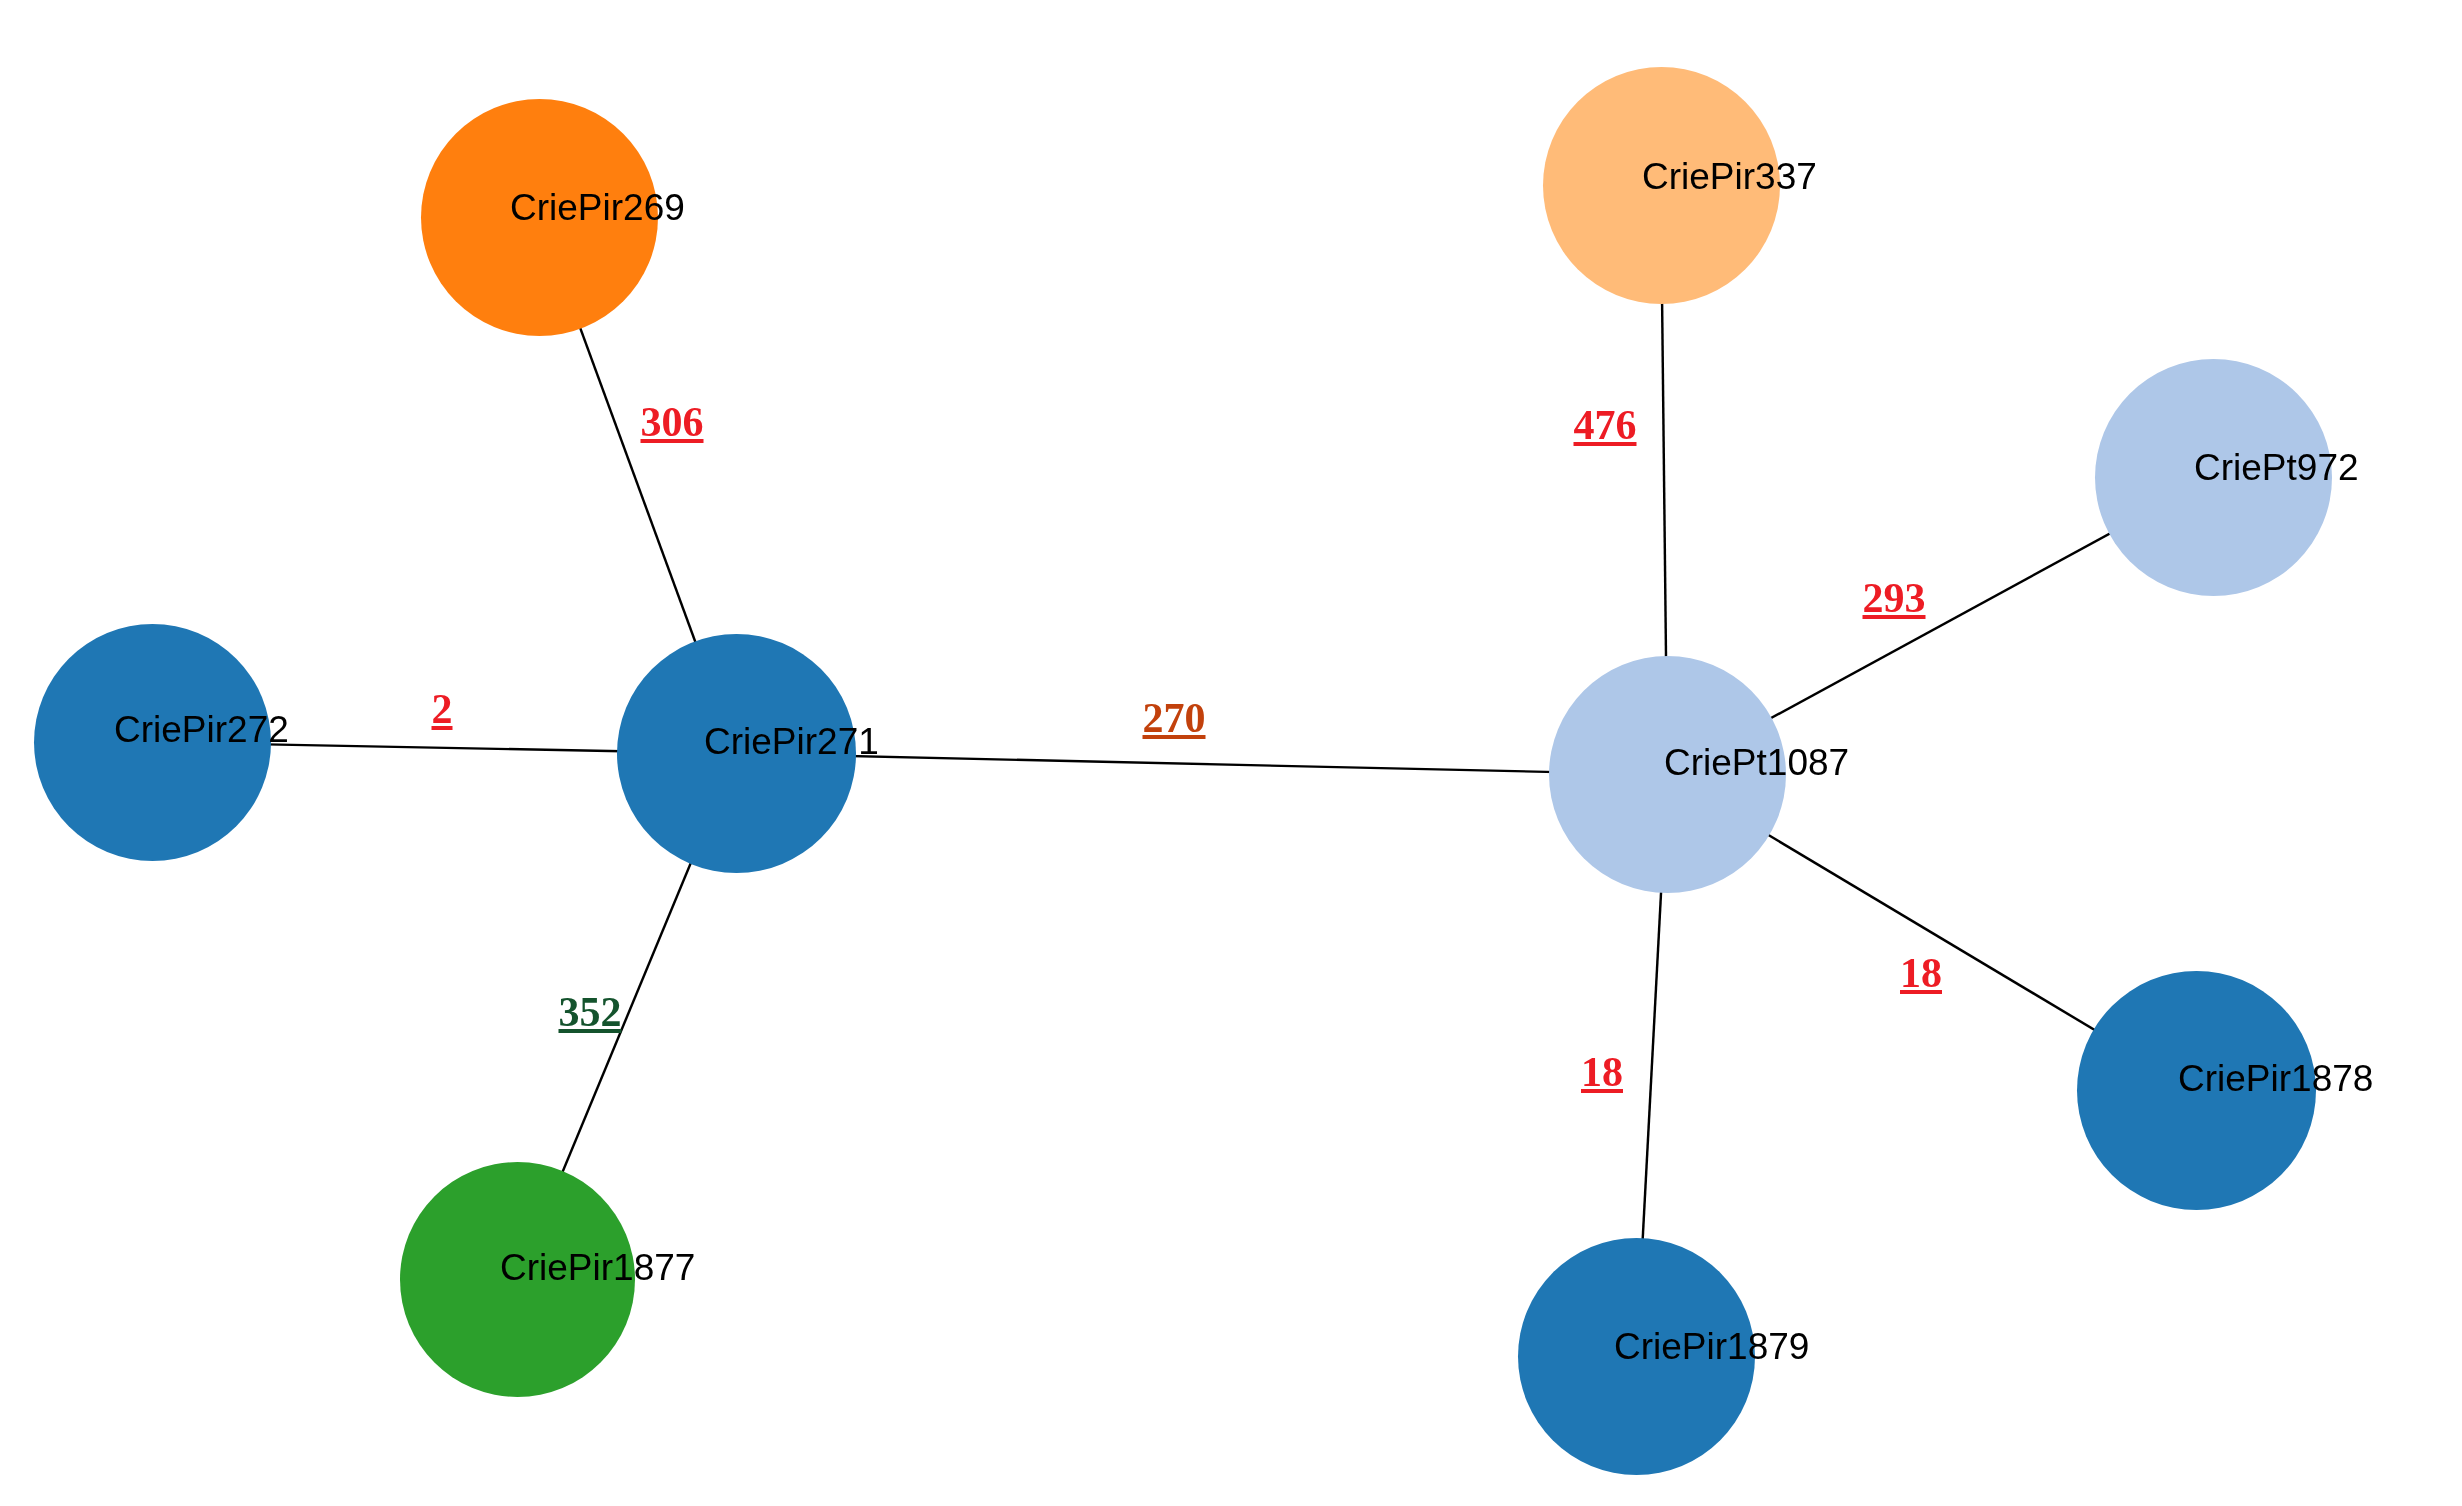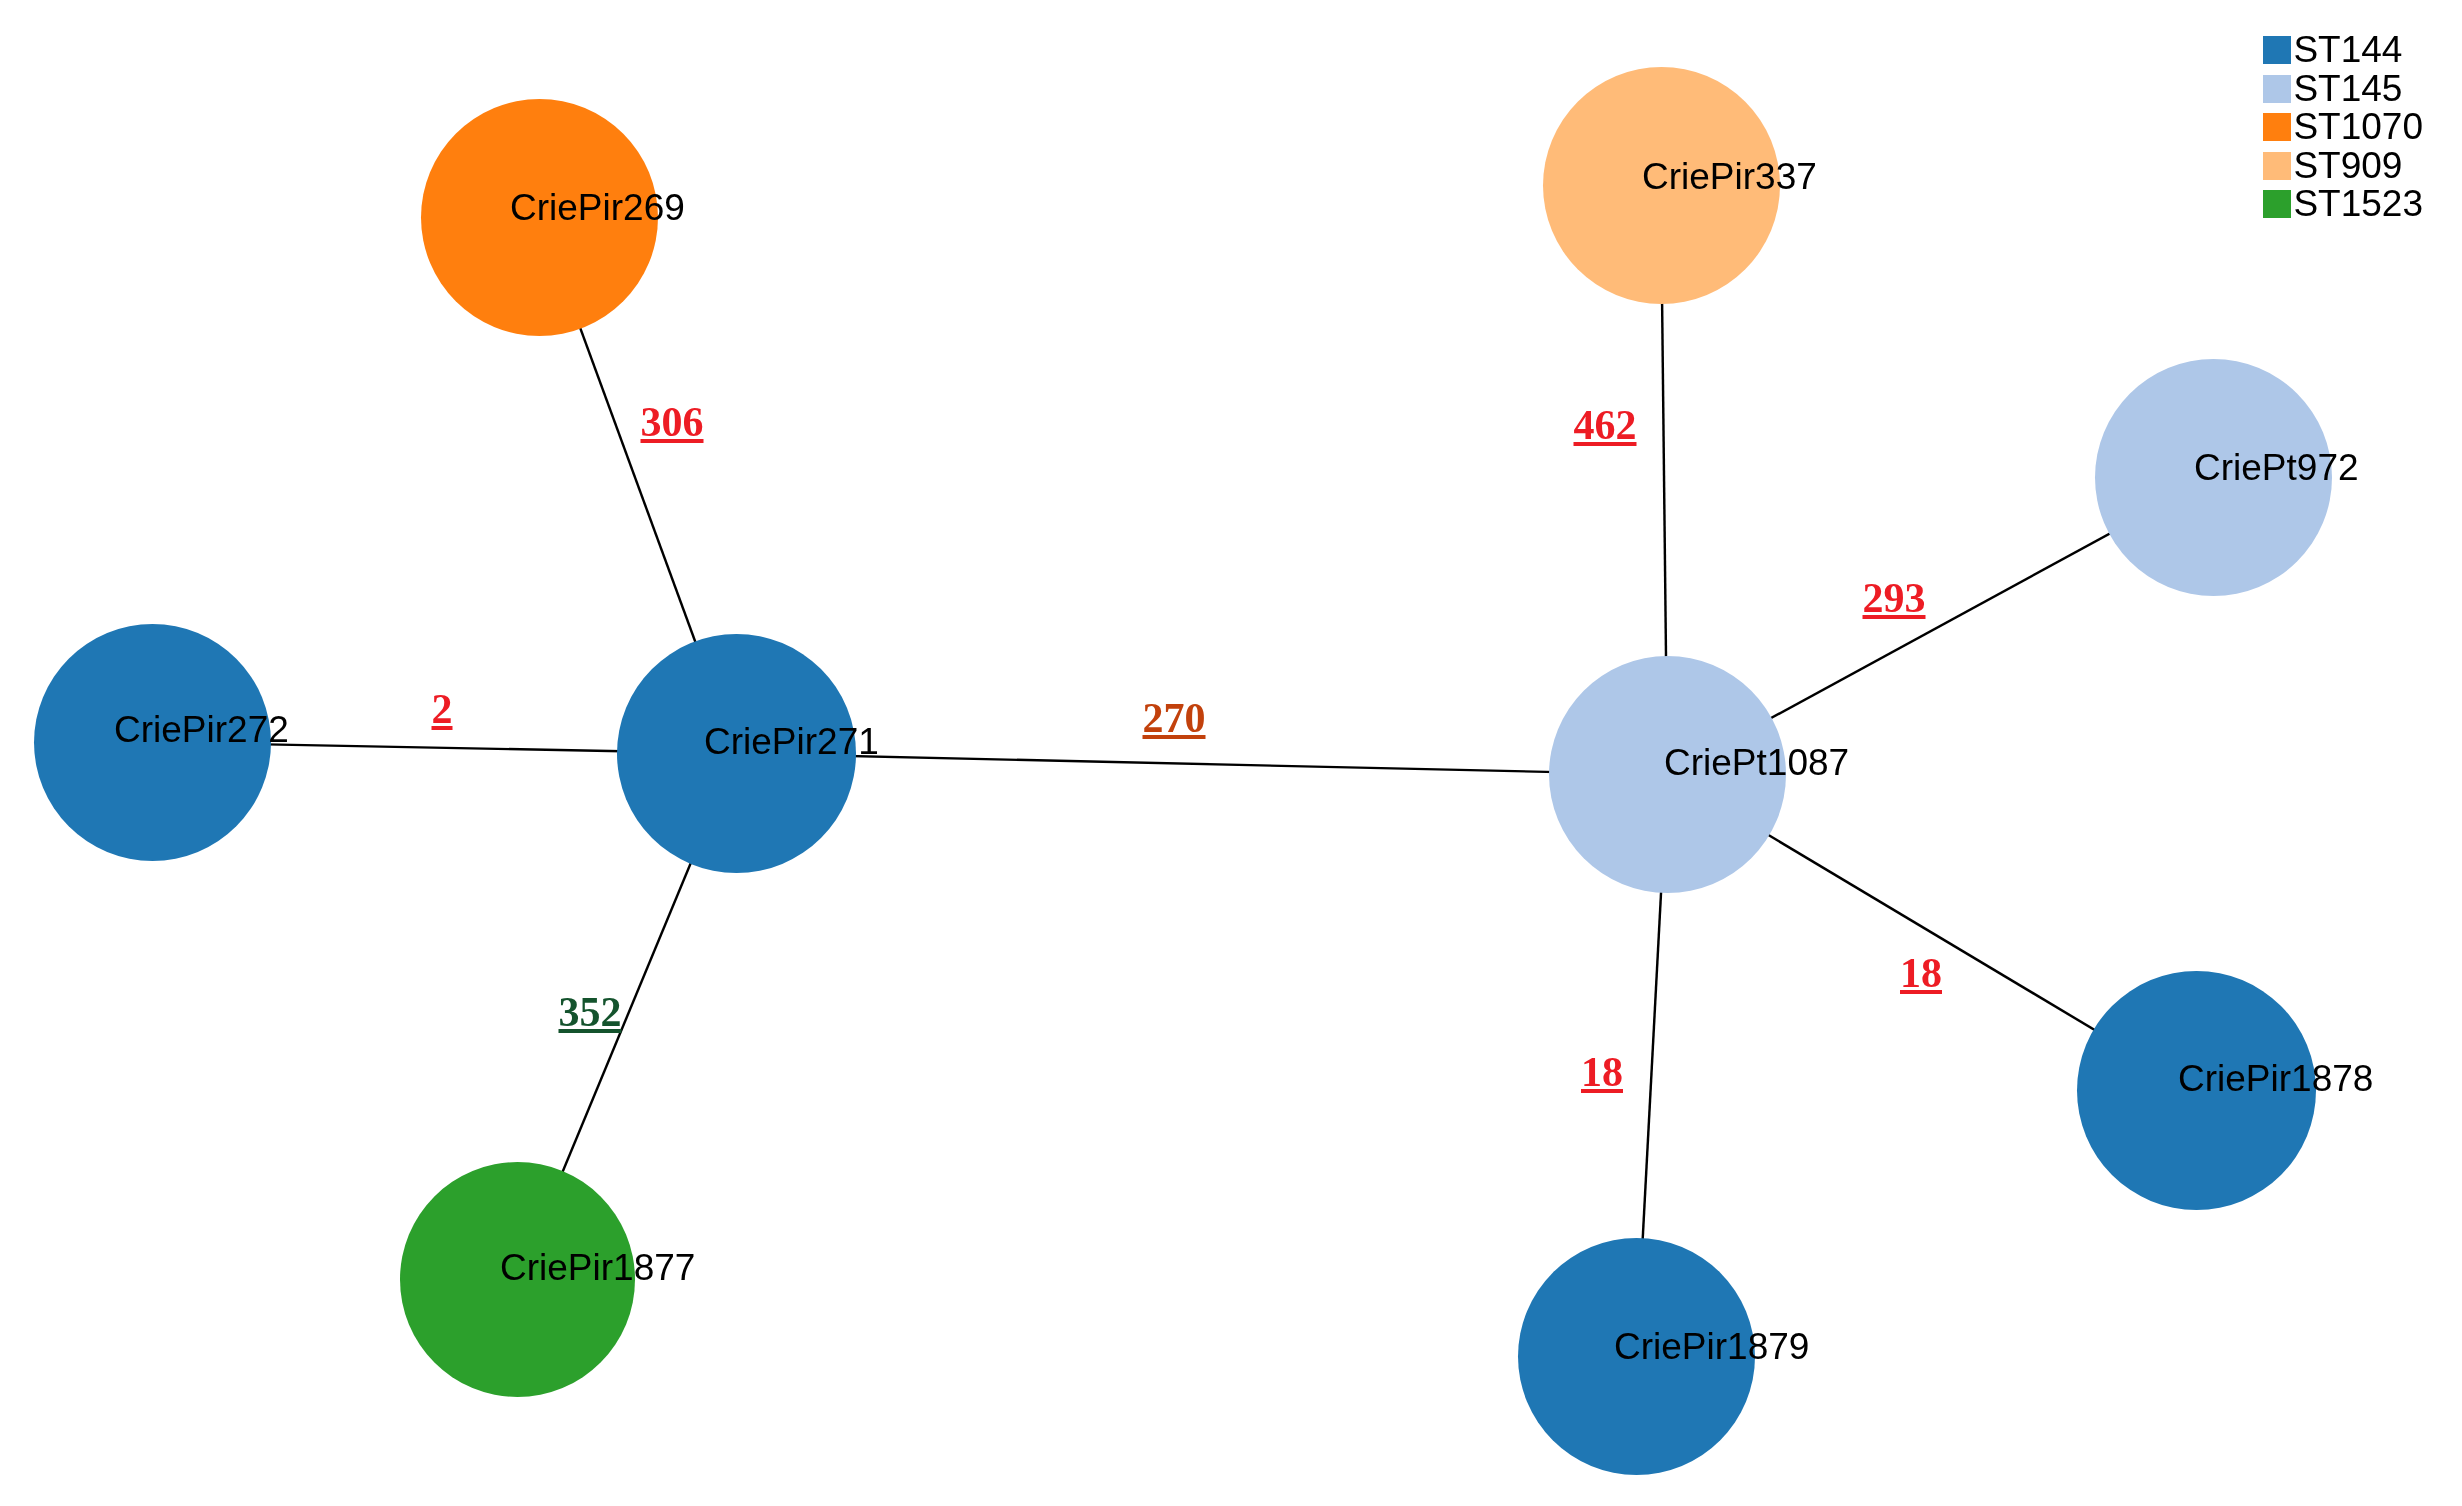--- a/index.html
+++ b/index.html
@@ -74,47 +74,25 @@
   <svg id="edges-svg" xmlns="http://www.w3.org/2000/svg" viewBox="0 0 3033 1856" width="2462" height="1507">
       <line x1="665" y1="268" x2="907" y2="928" stroke="#000000" stroke-width="3"></line>
       <line x1="188" y1="914" x2="907" y2="928" stroke="#000000" stroke-width="3"></line>
       <line x1="907" y1="928" x2="638" y2="1576" stroke="#000000" stroke-width="3"></line>
       <line x1="907" y1="928" x2="2054" y2="954" stroke="#000000" stroke-width="3"></line>
       <line x1="2054" y1="954" x2="2046" y2="229" stroke="#000000" stroke-width="3"></line>
       <line x1="2054" y1="954" x2="2726" y2="588" stroke="#000000" stroke-width="3"></line>
       <line x1="2054" y1="954" x2="2705" y2="1343" stroke="#000000" stroke-width="3"></line>
       <line x1="2054" y1="954" x2="2016" y2="1671" stroke="#000000" stroke-width="3"></line>
     </svg>
-  <div id="legend">
-      <div class="legend-row">
-        <div class="legend-swatch" style="background: rgb(31, 119, 180);"></div>
-        <div class="legend-label">ST144</div>
-      </div>
-      <div class="legend-row">
-        <div class="legend-swatch" style="background: rgb(174, 199, 232);"></div>
-        <div class="legend-label">ST145</div>
-      </div>
-      <div class="legend-row">
-        <div class="legend-swatch" style="background: rgb(255, 127, 14);"></div>
-        <div class="legend-label">ST1070</div>
-      </div>
-      <div class="legend-row">
-        <div class="legend-swatch" style="background: rgb(255, 187, 120);"></div>
-        <div class="legend-label">ST909</div>
-      </div>
-      <div class="legend-row">
-        <div class="legend-swatch" style="background: rgb(44, 160, 44);"></div>
-        <div class="legend-label">ST1523</div>
-      </div>
-    </div>
 <div class="edge-label" style="left: 672px; top: 422px; color: rgb(237, 28, 36);">306</div>
     <div class="edge-label" style="left: 442px; top: 709px; color: rgb(237, 28, 36);">2</div>
     <div class="edge-label" style="left: 590px; top: 1012px; color: #14532d;">352</div>
     <div class="edge-label" style="left: 1174px; top: 718px; color: #c2410c;">270</div>
-    <div class="edge-label" style="left: 1605px; top: 425px; color: rgb(237, 28, 36);">462</div>
+    <div class="edge-label" style="left: 1605px; top: 425px; color: rgb(237, 28, 36);">476</div>
     <div class="edge-label" style="left: 1894px; top: 598px; color: rgb(237, 28, 36);">293</div>
     <div class="edge-label" style="left: 1921px; top: 973px; color: rgb(237, 28, 36);">18</div>
     <div class="edge-label" style="left: 1602px; top: 1072px; color: rgb(237, 28, 36);">18</div>
     <div class="node" style="left: 421px; top: 99px; width: 237px; height: 237px; background: rgb(255, 127, 14);"></div>
     <div class="node-label" style="left: 510px; top: 207px;">CriePir269</div>
     <div class="node" style="left: 34px; top: 624px; width: 237px; height: 237px; background: rgb(31, 119, 180);"></div>
     <div class="node-label" style="left: 114px; top: 729px;">CriePir272</div>
     <div class="node" style="left: 617px; top: 634px; width: 239px; height: 239px; background: rgb(31, 119, 180);"></div>
     <div class="node-label" style="left: 704px; top: 741px;">CriePir271</div>
     <div class="node" style="left: 400px; top: 1162px; width: 235px; height: 235px; background: rgb(44, 160, 44);"></div>

